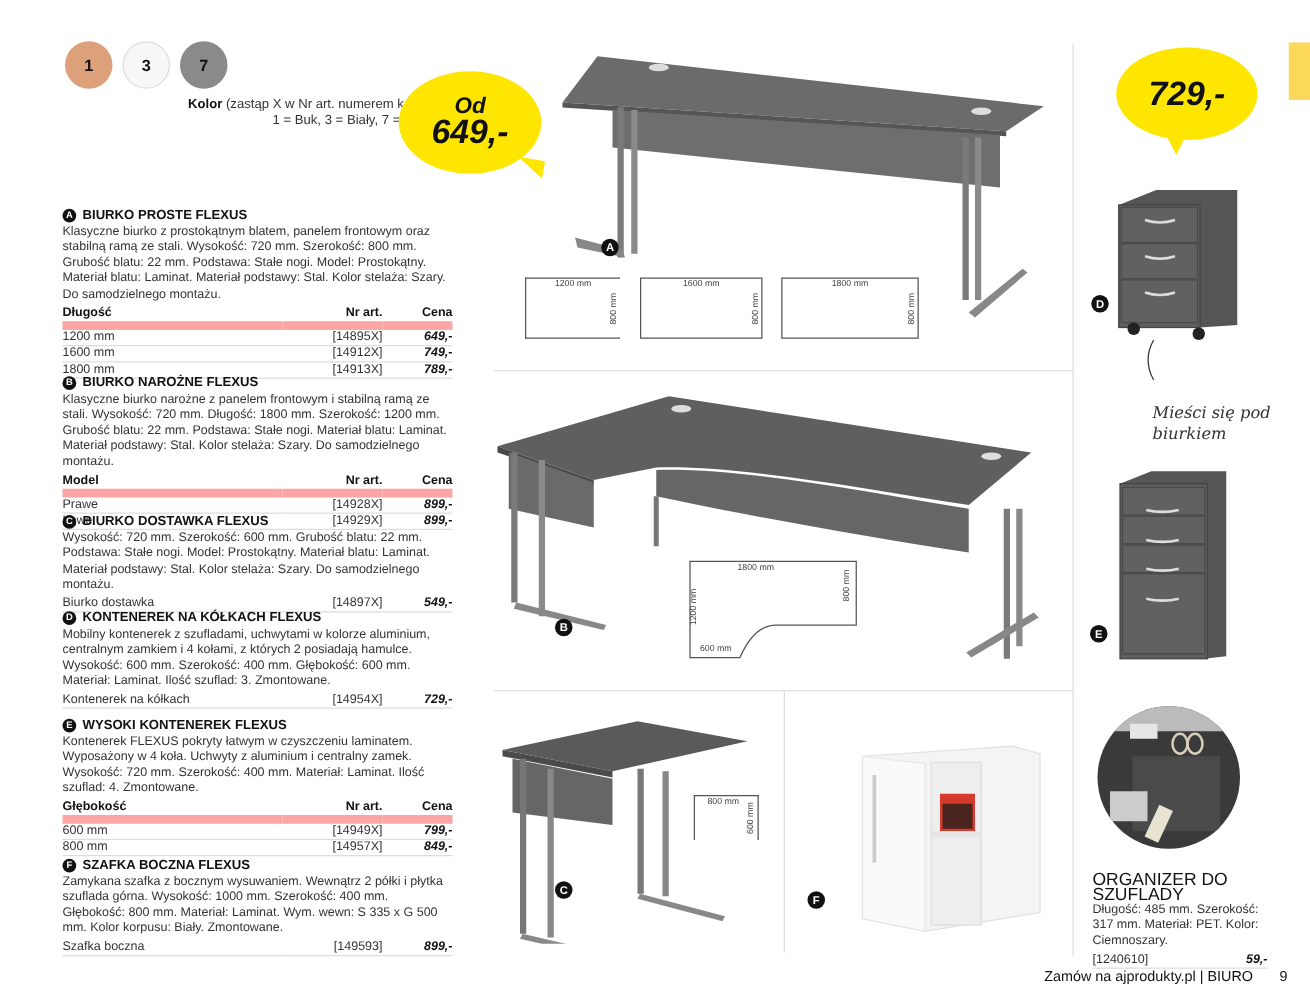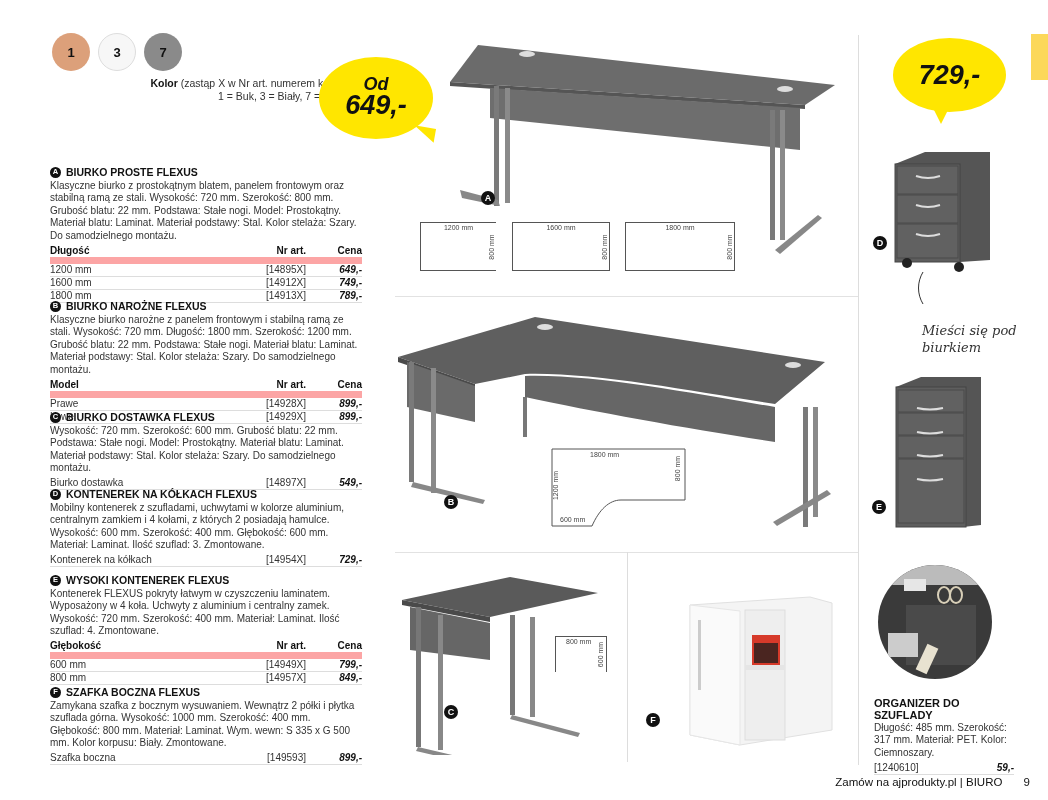--- a/index.html
+++ b/index.html
@@ -336,21 +336,21 @@
     <rect x="30" y="40" width="70" height="60" fill="#4a4a4a"></rect>
     <rect x="12" y="68" width="30" height="24" fill="#ccc"></rect>
     <rect x="45" y="80" width="12" height="28" fill="#e8e2d0" transform="rotate(25 51 94)"></rect>
     <ellipse cx="68" cy="30" rx="6" ry="8" fill="none" stroke="#d8cfb8" stroke-width="2"></ellipse>
     <ellipse cx="80" cy="30" rx="6" ry="8" fill="none" stroke="#d8cfb8" stroke-width="2"></ellipse>
     <rect x="28" y="14" width="22" height="12" fill="#e6e6e6"></rect>
   </g>
 </svg>
 
 <div class="abs" style="left:874px;top:697px;width:140px;font-size:10px;line-height:12.4px;color:#333;">
-  <div style="font-weight:bold;font-size:11px;color:#111;">ORGANIZER DO SZUFLADY</div>
+  <div style="font-weight:normal;font-size:14px;color:#111;">ORGANIZER DO SZUFLADY</div>
   <div>Długość: 485 mm. Szerokość: 317 mm. Materiał: PET. Kolor: Ciemnoszary.</div>
   <table class="tbl" style="margin-top:3px;">
     <tbody>
         <tr>
           <td>[1240610]</td>
           <td class="pr">59,-</td>
         </tr>
   </tbody>
     </table>
 </div>

